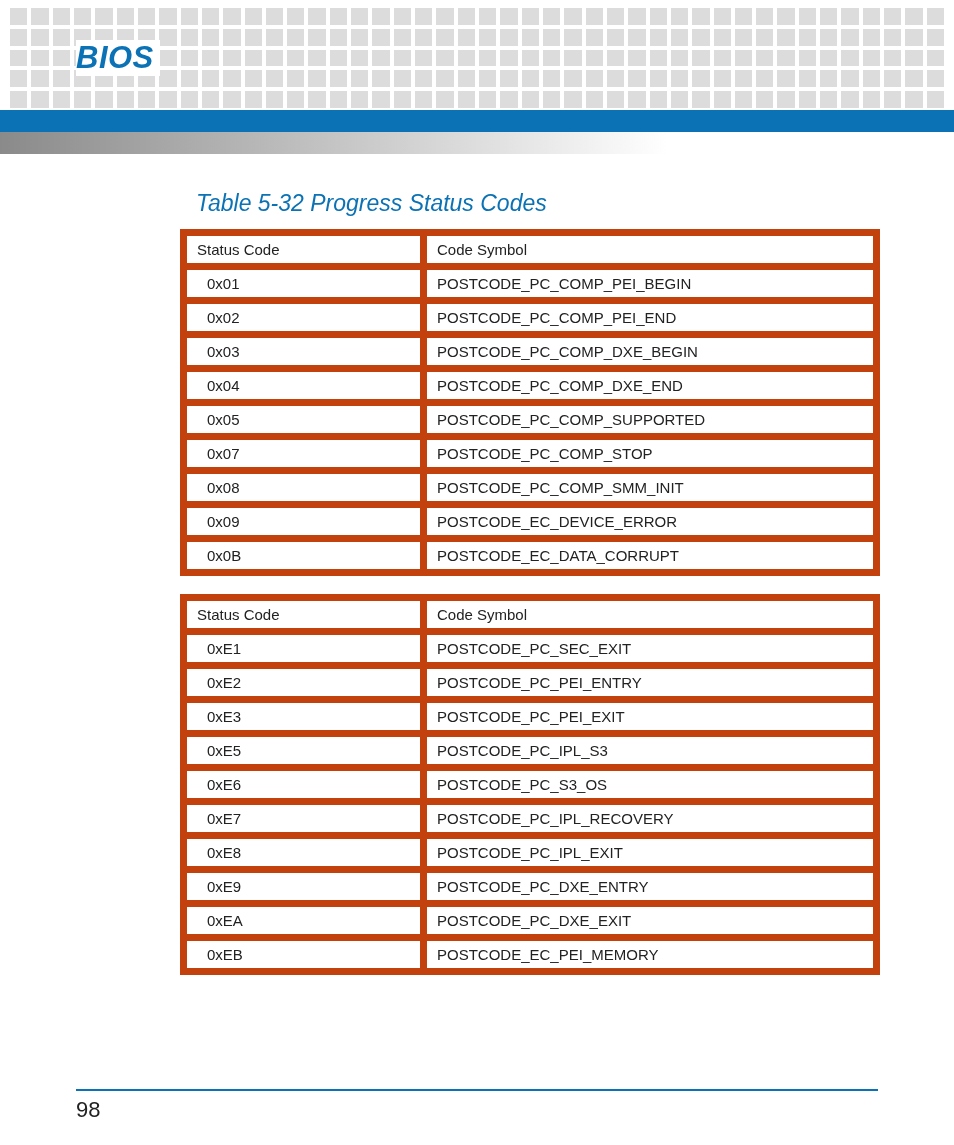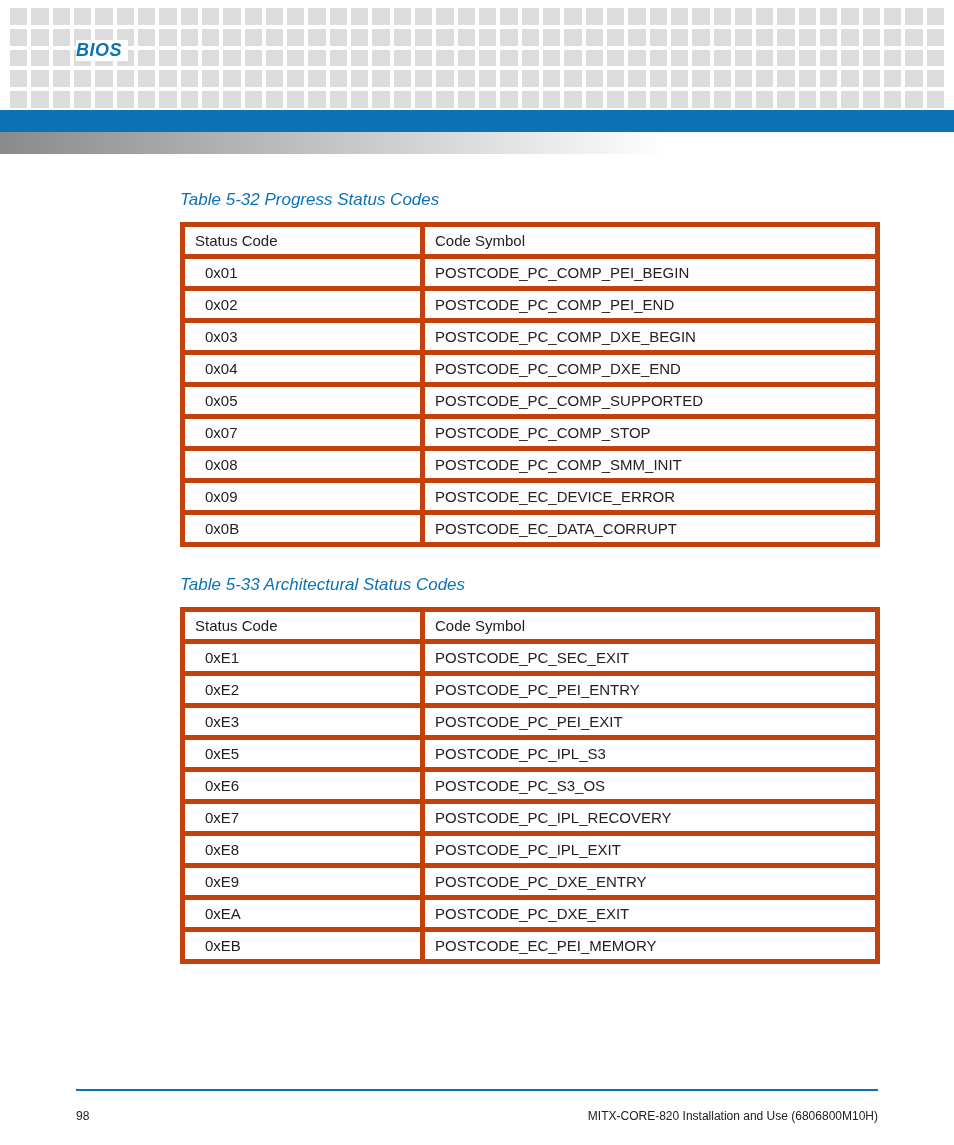--- a/index.html
+++ b/index.html
@@ -24,21 +24,21 @@
     gap: 4px;
     padding: 0 10px;
   }
   .dot-banner div {
     background: #dcdcdc;
   }
   .section-title {
     position: absolute;
     top: 40px;
     left: 76px;
-    font-size: 18px;
+    font-size: 31px;
     font-weight: 700;
     color: #0b72b5;
     font-style: italic;
     letter-spacing: 0.5px;
     background: #fff;
     padding: 0 6px 0 0;
     z-index: 2;
   }
   .blue-bar {
     position: absolute;
@@ -60,30 +60,30 @@
   }
   .content {
     position: absolute;
     top: 180px;
     left: 180px;
     width: 700px;
   }
   .table-caption {
     color: #0b72b5;
     font-style: italic;
-    font-size: 17px;
-    margin: 10px 0 12px 0;
+    font-size: 23px;
+    margin: 10px 0 12px 16px;
   }
   table.codes {
     border-collapse: collapse;
     width: 100%;
     font-size: 15px;
   }
   table.codes th, table.codes td {
-    border: 5px solid #c2410c;
+    border: 7px solid #c2410c;
     text-align: left;
     padding: 5px 10px;
     font-weight: normal;
   }
   table.codes thead th {
     border-bottom: 2px solid #000;
   }
   table.codes td.col-code { width: 240px; padding-left: 20px; }
   .spacer { height: 18px; }
   .footer-rule {
@@ -94,21 +94,21 @@
     height: 2px;
     background: #0b72b5;
   }
   .footer {
     position: absolute;
     bottom: 22px;
     left: 76px;
     width: 802px;
     display: flex;
     justify-content: space-between;
-    font-size: 12px;
+    font-size: 22px;
     color: #222;
   }
 </style>
 </head>
 <body>
 
 <div class="dot-banner" id="dot-banner">
     <div></div>
     <div></div>
     <div></div>
@@ -381,21 +381,20 @@
         </tr>
         <tr>
           <td class="col-code">0x0B</td>
           <td>POSTCODE_EC_DATA_CORRUPT</td>
         </tr>
       </tbody>
   </table>
 
   <div class="spacer"></div>
 
-  <div class="table-caption">Table 5-33 Architectural Status Codes</div>
   <table class="codes">
     <thead>
       <tr>
         <th class="col-code">Status Code</th>
         <th>Code Symbol</th>
       </tr>
     </thead>
     <tbody id="t2body">
         <tr>
           <td class="col-code">0xE1</td>
@@ -438,14 +437,13 @@
           <td>POSTCODE_EC_PEI_MEMORY</td>
         </tr>
       </tbody>
   </table>
 
 </div>
 
 <div class="footer-rule"></div>
 <div class="footer">
   <span>98</span>
-  <span>MITX-CORE-820 Installation and Use (6806800M10H)</span>
 </div>
 
 </body></html>

